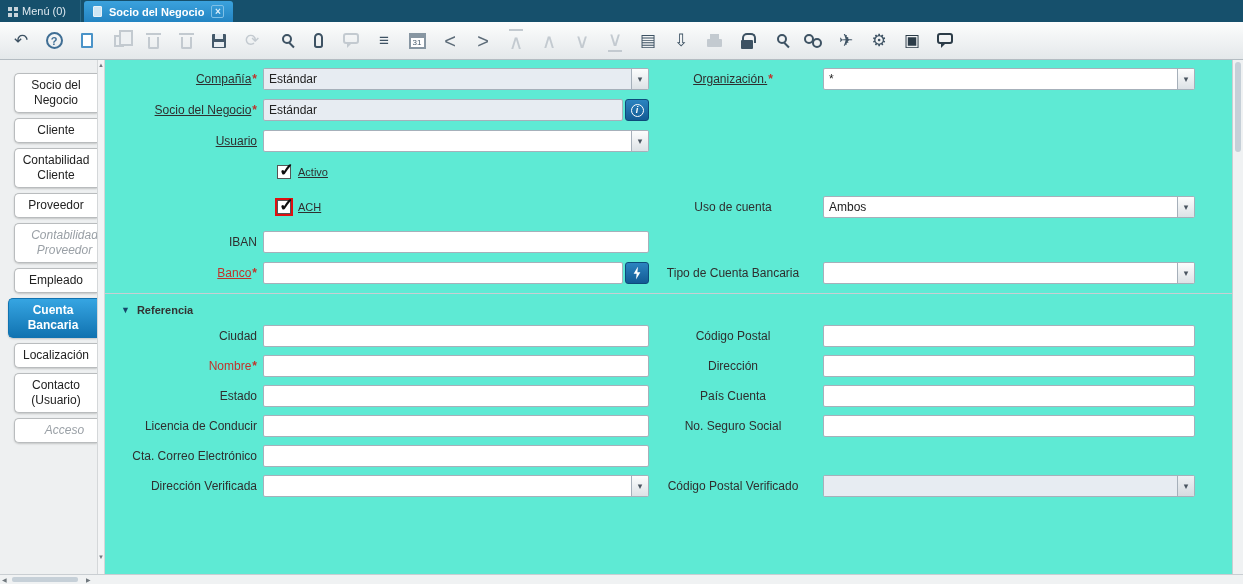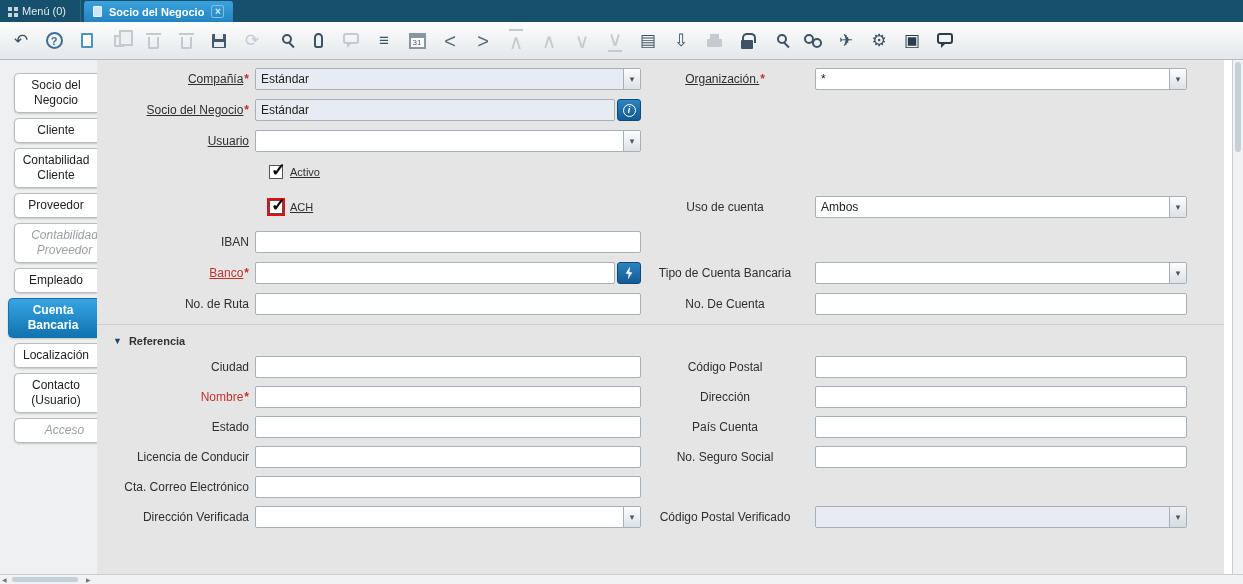--- a/index.html
+++ b/index.html
@@ -51,21 +51,21 @@
   
   .sidebar { position:absolute; left:0; top:60px; width:97px; height:514px; background:#eef0f1; overflow:hidden; padding-top:8px; }
   .stab { background:#fff; border:1px solid #b9bcbe; border-right:none; border-radius:5px 0 0 5px; margin:5px 0 5px 14px; padding:4px 3px; display:flex; align-items:center; justify-content:center; text-align:center; font-size:12px; line-height:15px; color:#222; box-shadow:0 1px 2px rgba(0,0,0,.18); cursor:pointer; }
   .stab.disabled { color:#9aa0a6; font-style:italic;padding-left:20px; }
   .stab.active { background:linear-gradient(#36a5e2,#1173b1); color:#fff; font-weight:bold; margin-left:8px; border-color:#1173b1; }
   .sb-vscroll { position:absolute; left:97px; top:60px; width:8px; height:514px; background:#f3f4f5; border-left:1px solid #d4d7d9; border-right:1px solid #d4d7d9; }
   .sb-up { position:absolute; left:0; top:2px; width:100%; text-align:center; font-size:6px; color:#70787e; cursor:pointer; }
   .sb-dn { position:absolute; left:0; bottom:14px; width:100%; text-align:center; font-size:6px; color:#70787e; cursor:pointer; }
 
   
-  .main { position:absolute; left:97px; top:60px; width:1127px; height:514px; background:#e5e5e5; overflow:hidden; padding-top:8px; }
+  .main { position:absolute; left:105px; top:60px; width:1127px; height:514px; background:#5eead4; overflow:hidden; padding-top:8px; }
   .row { display:flex; align-items:center; height:22px; margin-bottom:9px; }
   .row.cbrow { margin-bottom:13px; }
   .row.ref { margin-bottom:8px; }
   .lab-l { width:158px; text-align:right; padding-right:6px; font-size:12px; color:#2f2f2f; white-space:nowrap; }
   .ctl-l { width:386px; display:flex; align-items:center; }
   .lab-r { width:172px; text-align:center; padding-right:8px; margin-left:2px; font-size:12px; color:#2f2f2f; white-space:nowrap; }
   .ctl-r { width:372px; display:flex; align-items:center; }
   .u { text-decoration:underline; }
   .mand { color:#c0332b; }
   .req { color:#c0332b; font-weight:bold; margin-left:1px; }
@@ -313,30 +313,20 @@
       </span>
       <span class="lab-r"><span>Tipo de Cuenta Bancaria</span></span>
       <span class="ctl-r">
         <span class="combo">
           <span class="val"></span>
           <span class="btn">▾</span>
         </span>
       </span>
     </div>
 
-    <div class="row">
-      <span class="lab-l"><span>No. de Ruta</span></span>
-      <span class="ctl-l">
-          <input class="txt" value="" style="">
-        </span>
-      <span class="lab-r"><span>No. De Cuenta</span></span>
-      <span class="ctl-r">
-          <input class="txt" value="" style="">
-        </span>
-    </div>
 
     <div class="ghead">
       <span class="tri">▼</span>
       <span class="gtitle">Referencia</span>
     </div>
     <div class="rowspace"></div>
 
     <div class="row ref">
       <span class="lab-l"><span>Ciudad</span></span>
       <span class="ctl-l">

